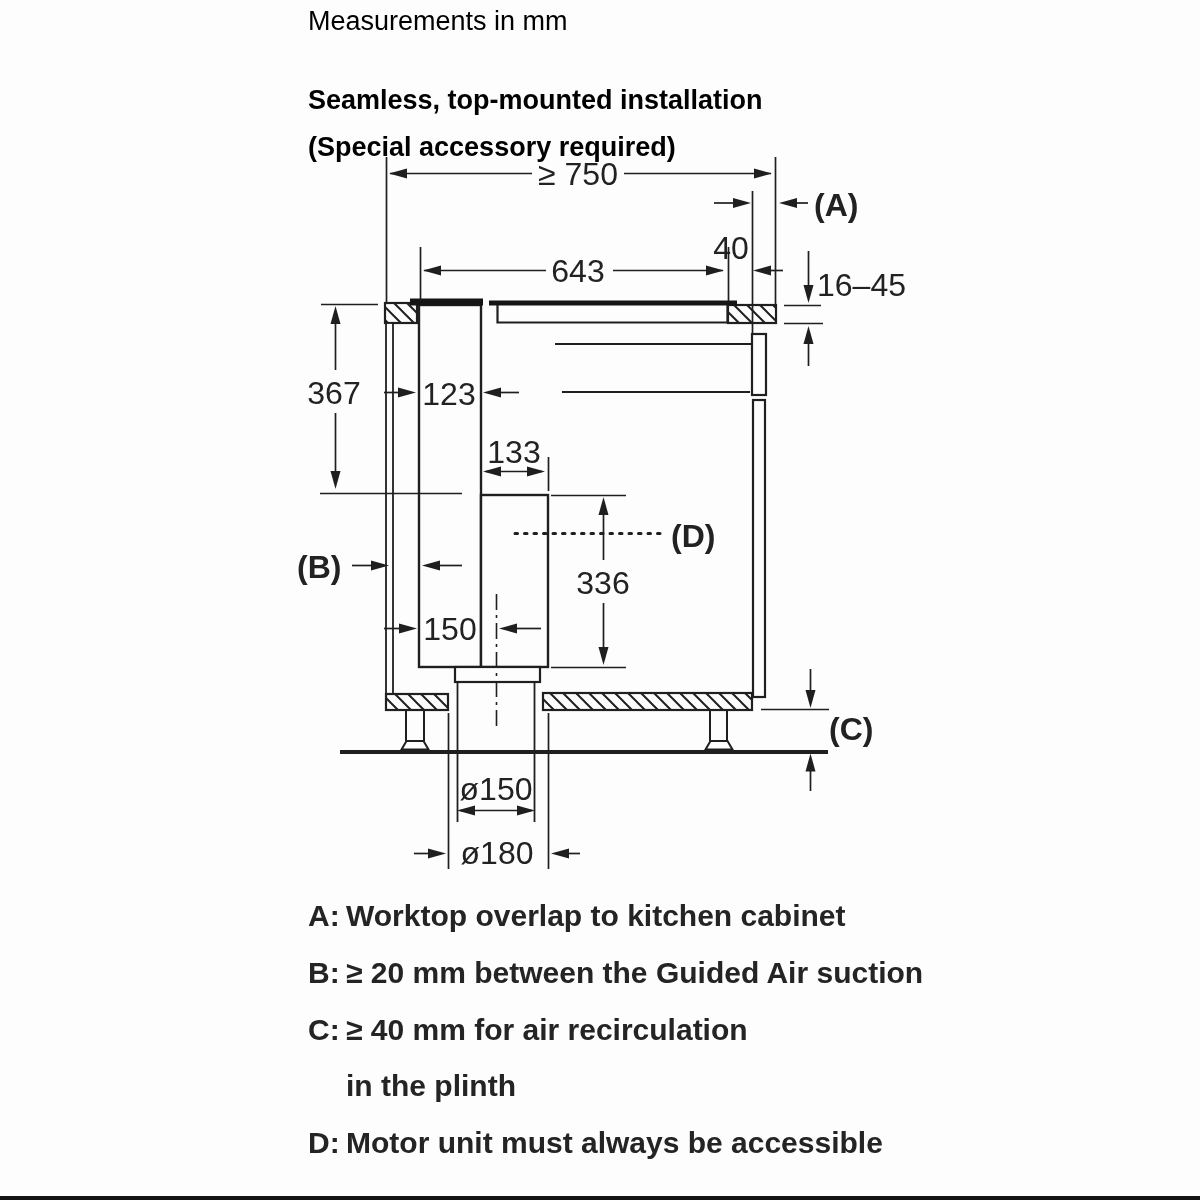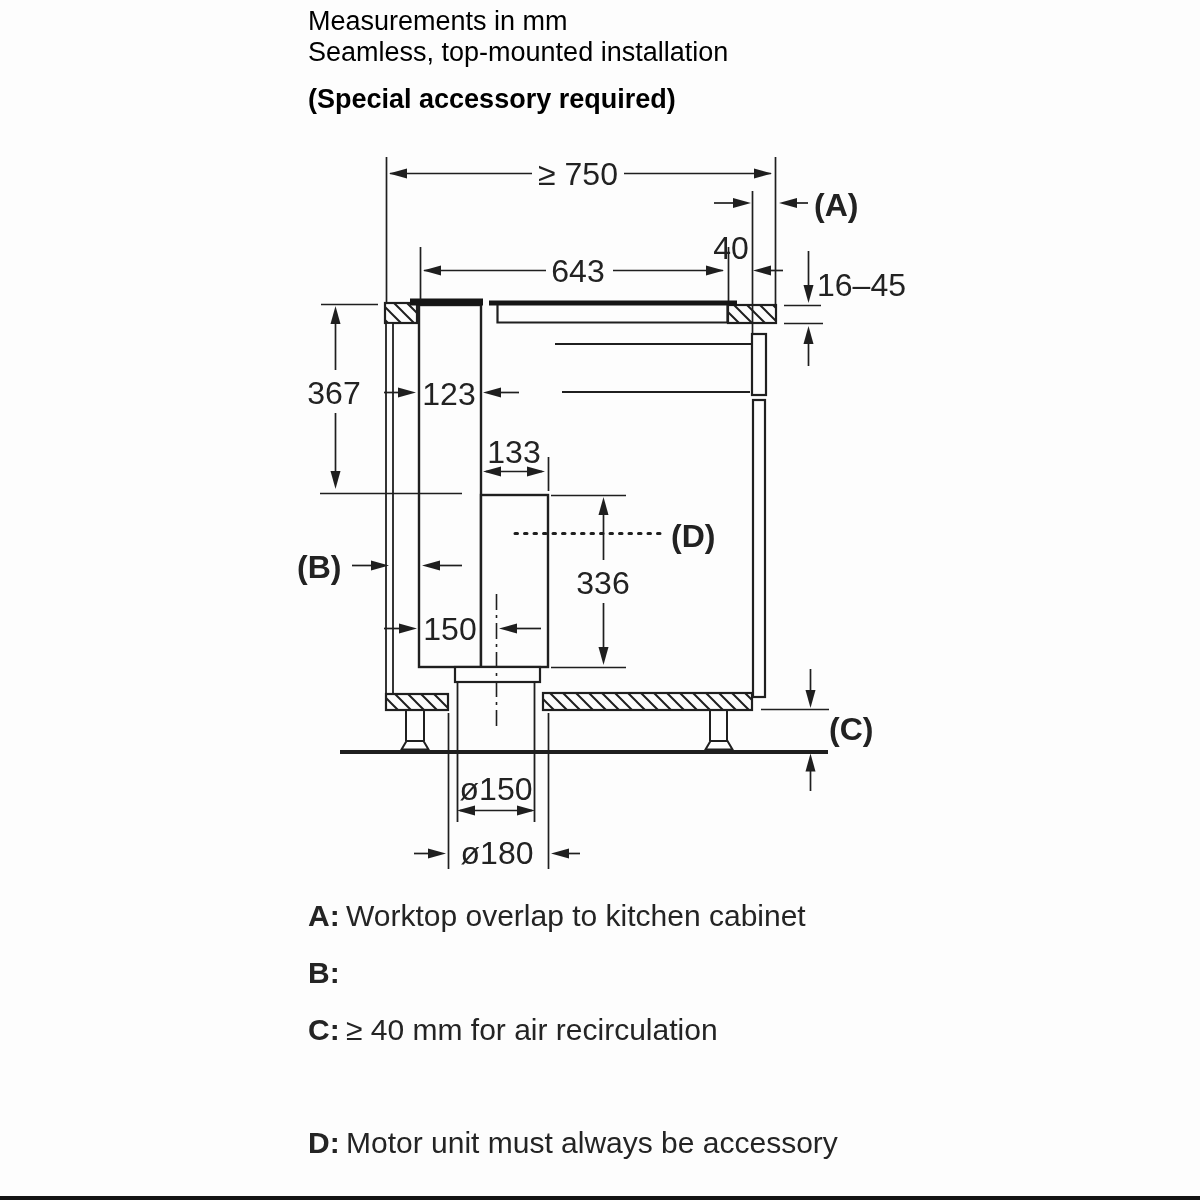--- a/index.html
+++ b/index.html
@@ -3,29 +3,29 @@
 <meta charset="utf-8">
 <style>
   html,body{margin:0;padding:0;}
   body{
     width:1200px;height:1200px;position:relative;overflow:hidden;
     background:#fdfdfd;color:#222;
     font-family:"Liberation Sans", sans-serif;
   }
   .header{position:absolute;left:308px;top:6px;font-size:27px;line-height:31px;color:#000000;}
   .header .h-line1{font-weight:400;}
-  .header .h-line2{font-weight:400;}
+  .header .h-line2{font-weight:700;margin-top:48px;}
   .header .h-line3{font-weight:700;margin-top:16px;}
   .diagram-svg{position:absolute;left:0;top:0;}
   .dim-text{font-size:32px;fill:#222;font-weight:400;}
   .dim-letter{font-size:32px;fill:#222;font-weight:700;}
   .legend{position:absolute;left:0;top:0;width:1200px;height:1200px;font-size:30px;line-height:29px;color:#242424;}
   .legend-row{position:absolute;left:308px;display:flex;}
   .legend-key{width:38px;flex:none;font-weight:700;}
-  .legend-body div{white-space:nowrap;}
+  .legend-body div{white-space:nowrap;font-weight:bold;}
   .bottom-border{position:absolute;left:0;bottom:0;width:1200px;height:4px;background:#141414;}
 </style>
 </head>
 <body>
 
 <div class="header">
   <div class="h-line1">Measurements in mm</div>
   <div class="h-line2">Seamless, top-mounted installation</div>
   <div class="h-line3">(Special accessory required)</div>
 </div>
@@ -213,34 +213,36 @@
 <div class="legend">
   <div class="legend-row" style="top:901px">
     <span class="legend-key">A:</span>
     <div class="legend-body">
       <div>Worktop overlap to kitchen cabinet</div>
     </div>
   </div>
   <div class="legend-row" style="top:958px">
     <span class="legend-key">B:</span>
     <div class="legend-body">
+      <div>≥ 20 mm between the Guided Air suction</div>
     </div>
   </div>
   <div class="legend-row" style="top:1015px">
     <span class="legend-key">C:</span>
     <div class="legend-body">
       <div>≥ 40 mm for air recirculation</div>
     </div>
   </div>
   <div class="legend-row" style="top:1071px">
     <span class="legend-key"></span>
     <div class="legend-body">
+      <div>in the plinth</div>
     </div>
   </div>
   <div class="legend-row" style="top:1128px">
     <span class="legend-key">D:</span>
     <div class="legend-body">
-      <div>Motor unit must always be accessory</div>
+      <div>Motor unit must always be accessible</div>
     </div>
   </div>
 </div>
 
 <div class="bottom-border"></div>
 
 </body></html>

